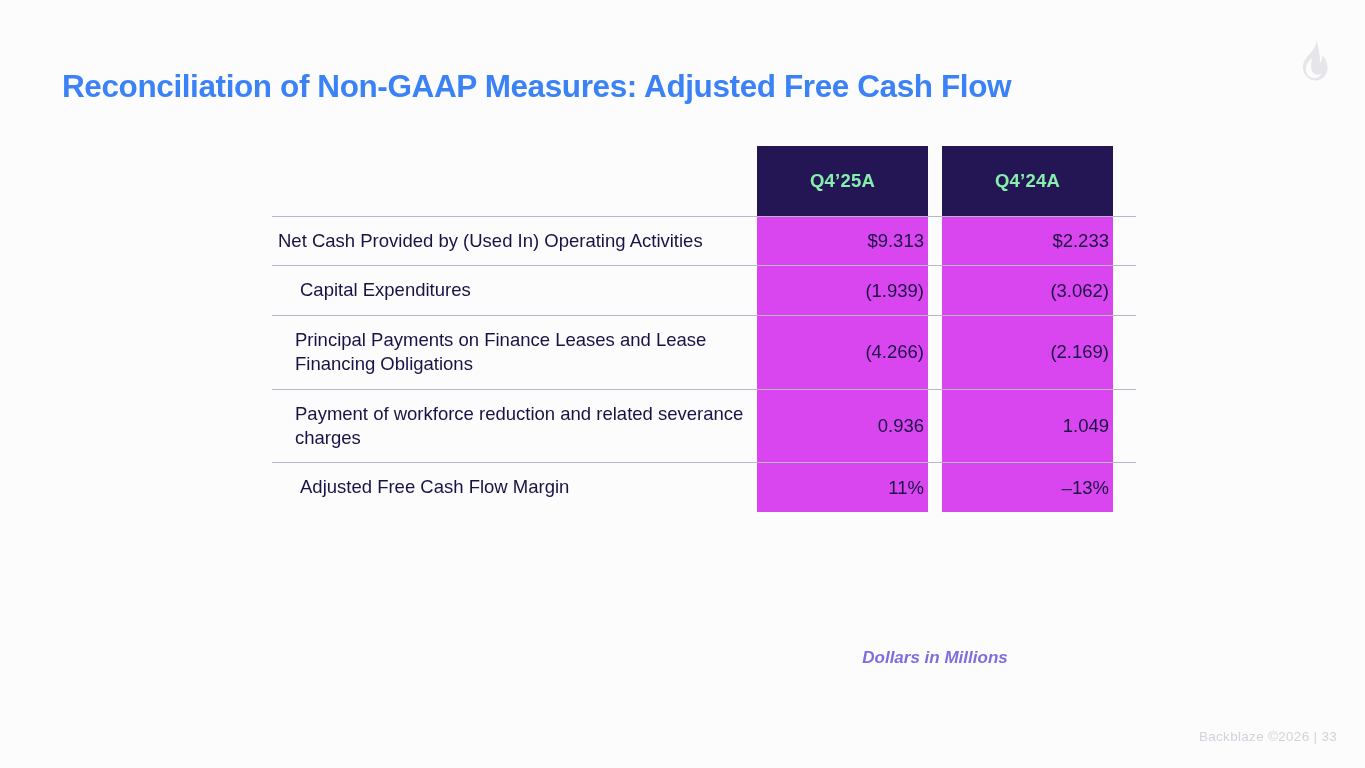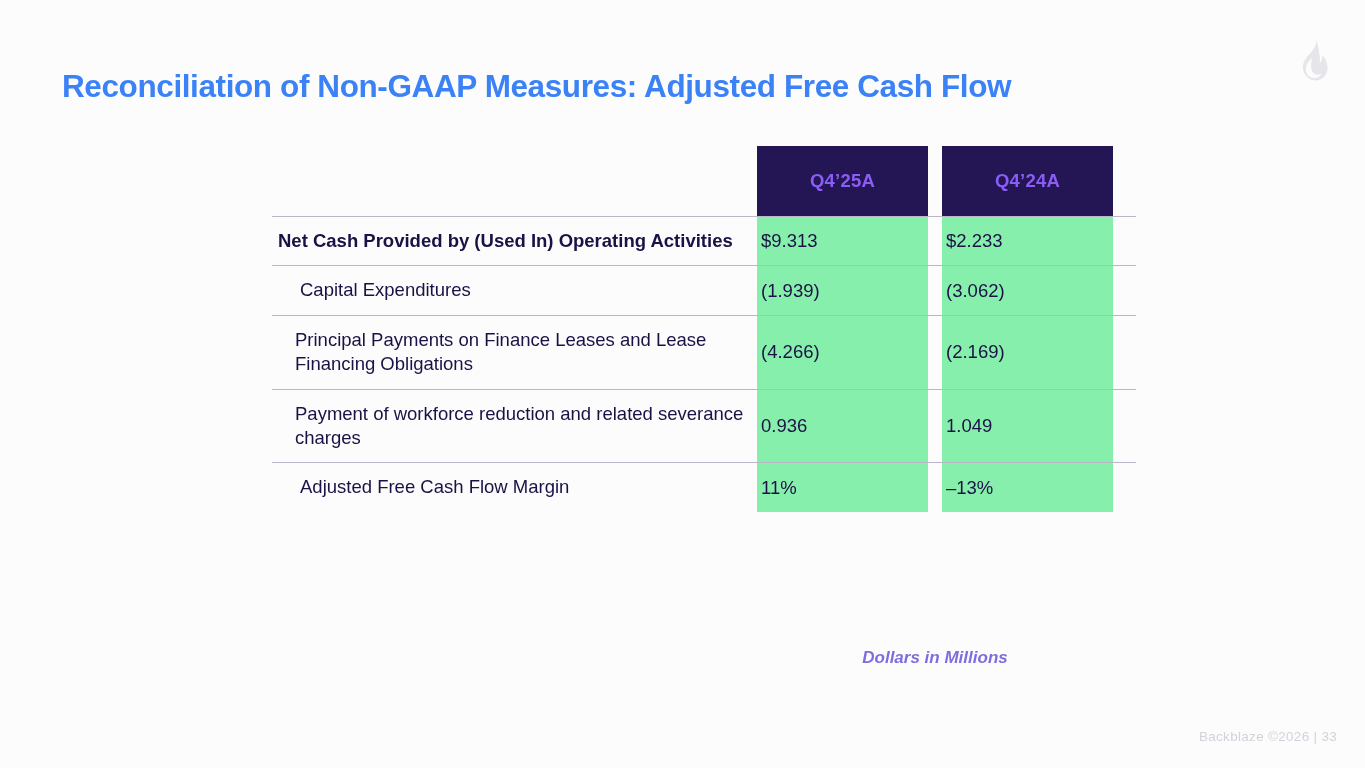--- a/index.html
+++ b/index.html
@@ -62,21 +62,21 @@
   thead th {
     padding: 0;
     margin: 0;
     border: 0;
   }
   th.head-blank {
     background: transparent;
   }
   th.head-period {
     background: #241655;
-    color: #8b5cf6;
+    color: #86efac;
     font-size: 18.5px;
     font-weight: bold;
     height: 70px;
     vertical-align: middle;
     text-align: center;
     letter-spacing: 0.2px;
   }
 
   
   tbody td {
@@ -89,31 +89,31 @@
   td.label {
     text-align: left;
     font-size: 18.5px;
     line-height: 1.32;
     color: #1b1145;
     padding: 12px 6px 12px 6px;
   }
   td.label .indent-0 { padding-left: 0px; display: block; }
   td.label .indent-1 { padding-left: 17px; display: block; }
   td.label .indent-2 { padding-left: 22px; display: block; }
-  td.label.bold { font-weight: bold; }
+  td.label.bold { font-weight: normal; }
 
   td.gap {
     border-top: 1.4px solid #b9b6c9;
     background: transparent;
   }
   td.gap.inner { background: #fcfcfd; }
 
   td.value {
-    background: #86efac;
-    text-align: left;
+    background: #d946ef;
+    text-align: right;
     font-size: 18.5px;
     color: #1b1145;
     padding: 12px 4px;
     white-space: nowrap;
   }
   td.tail {
     background: transparent;
   }
 
   

